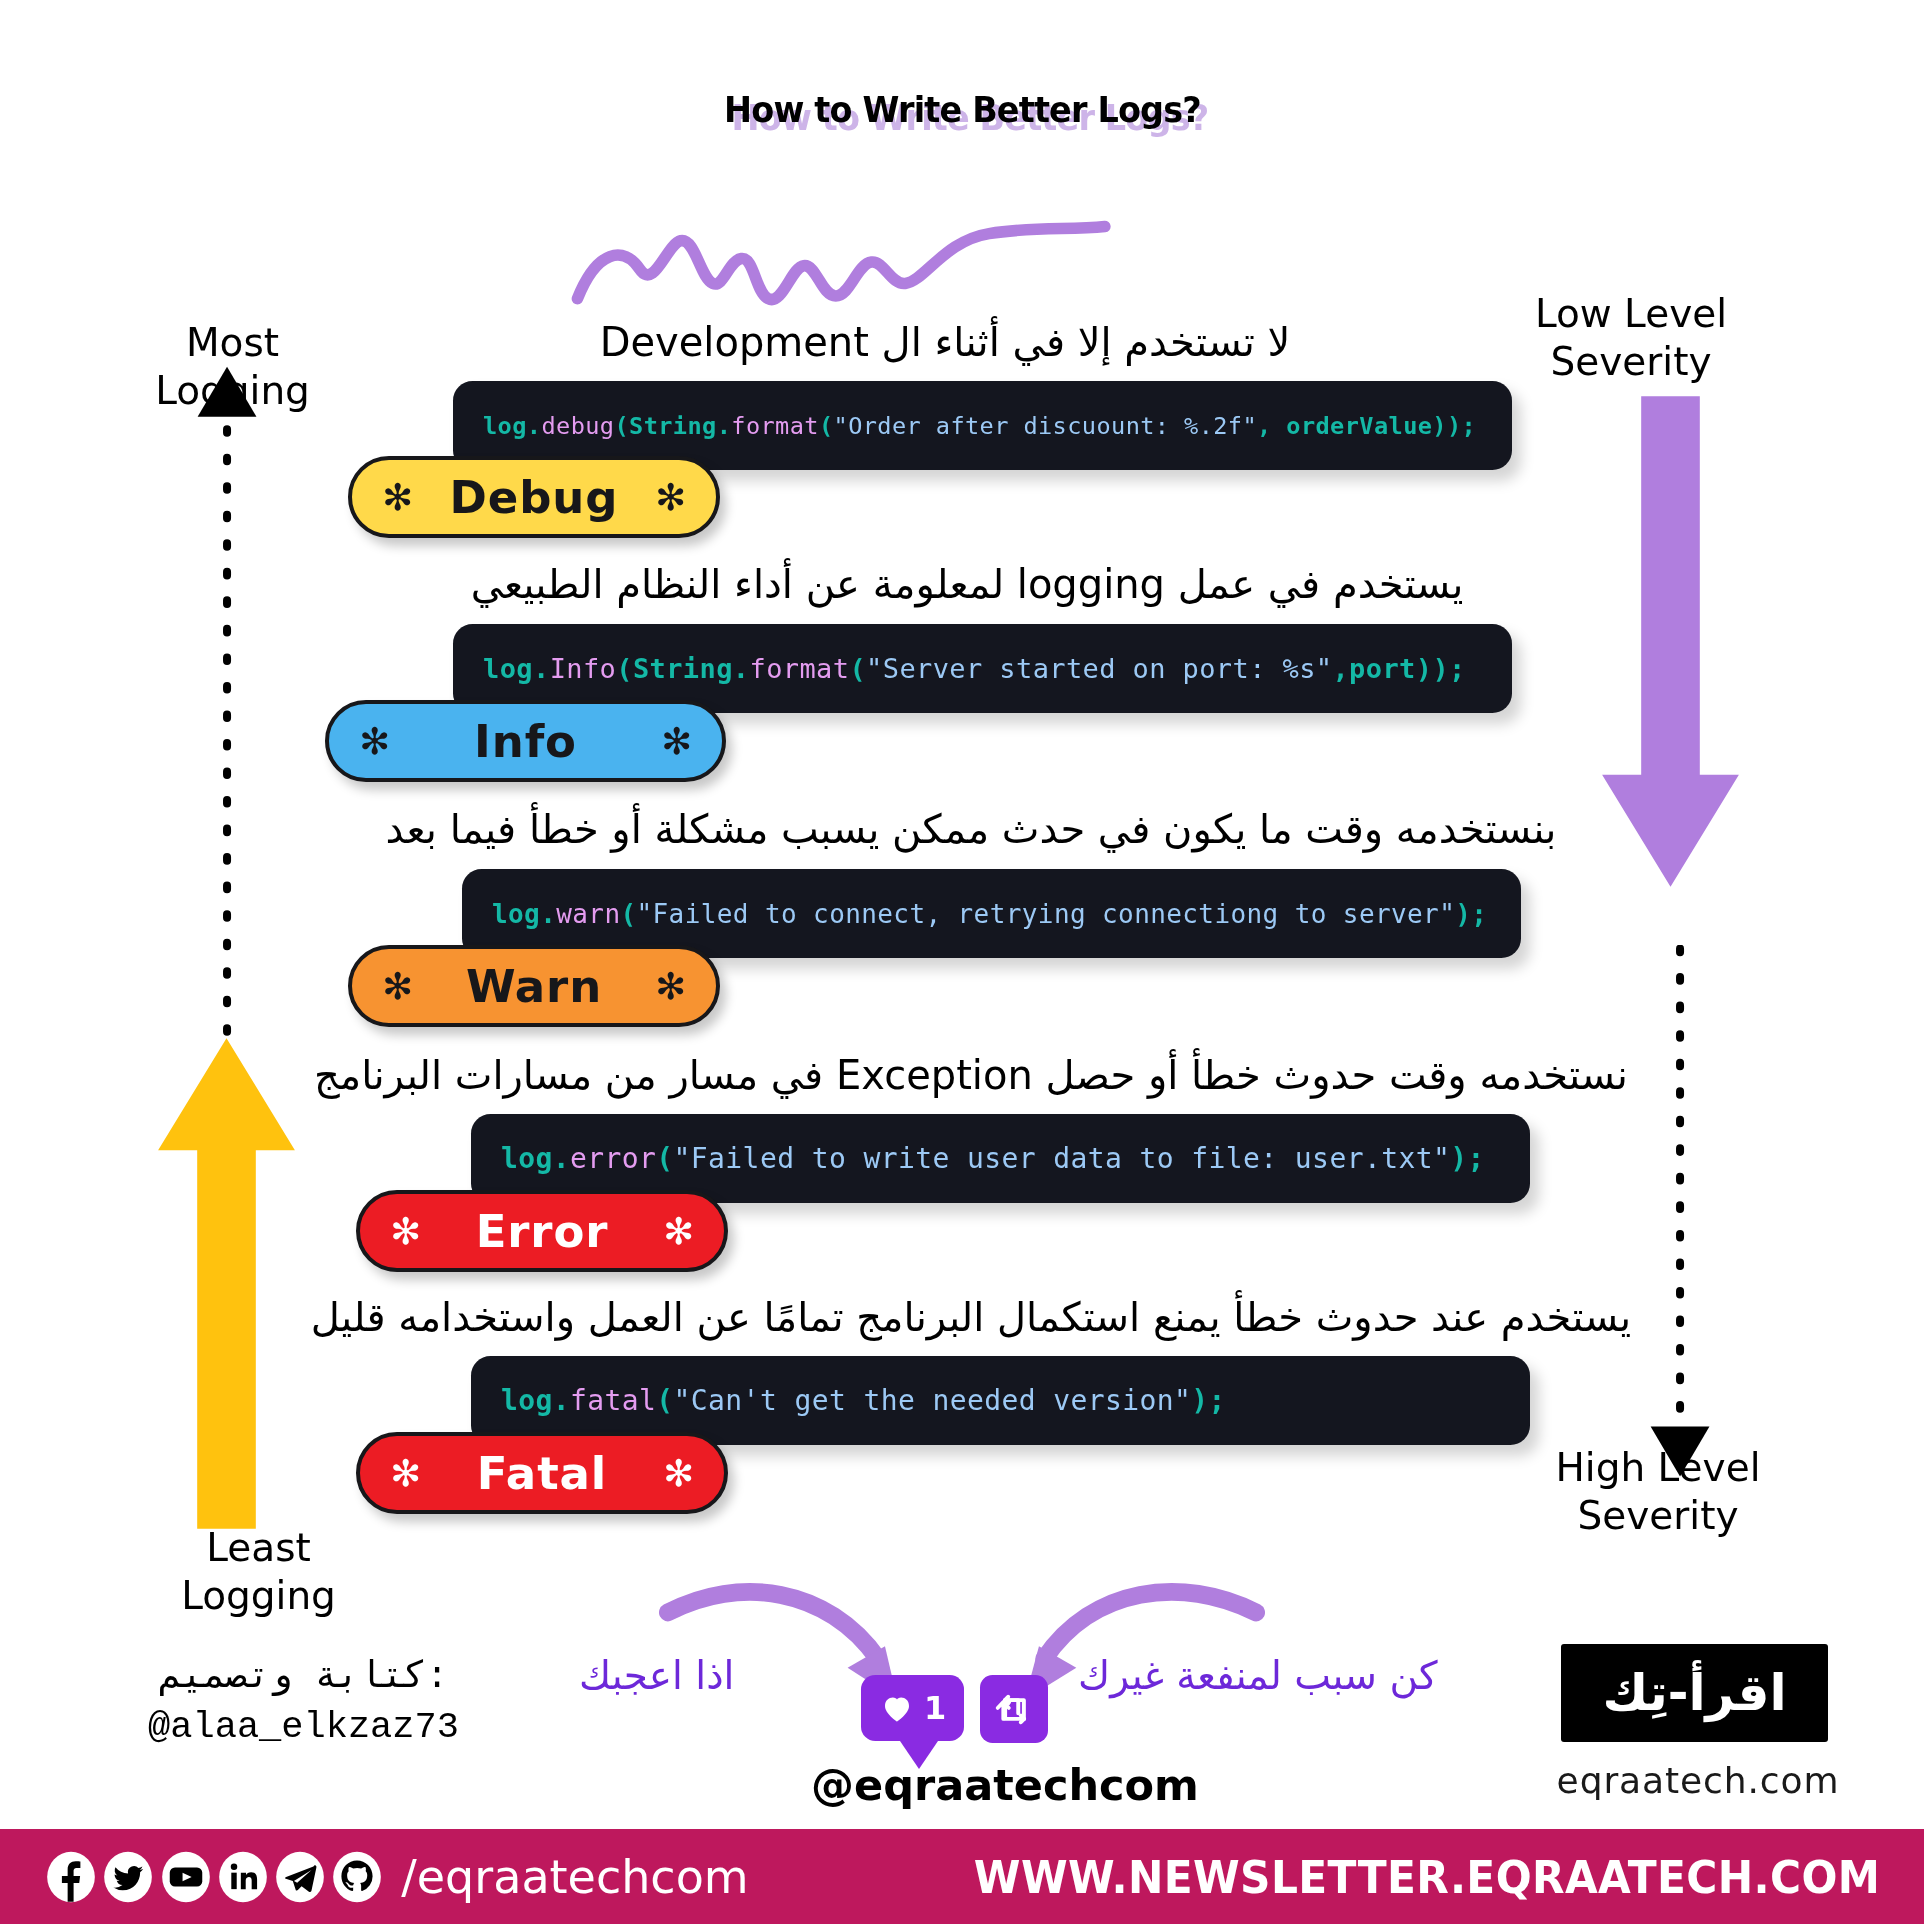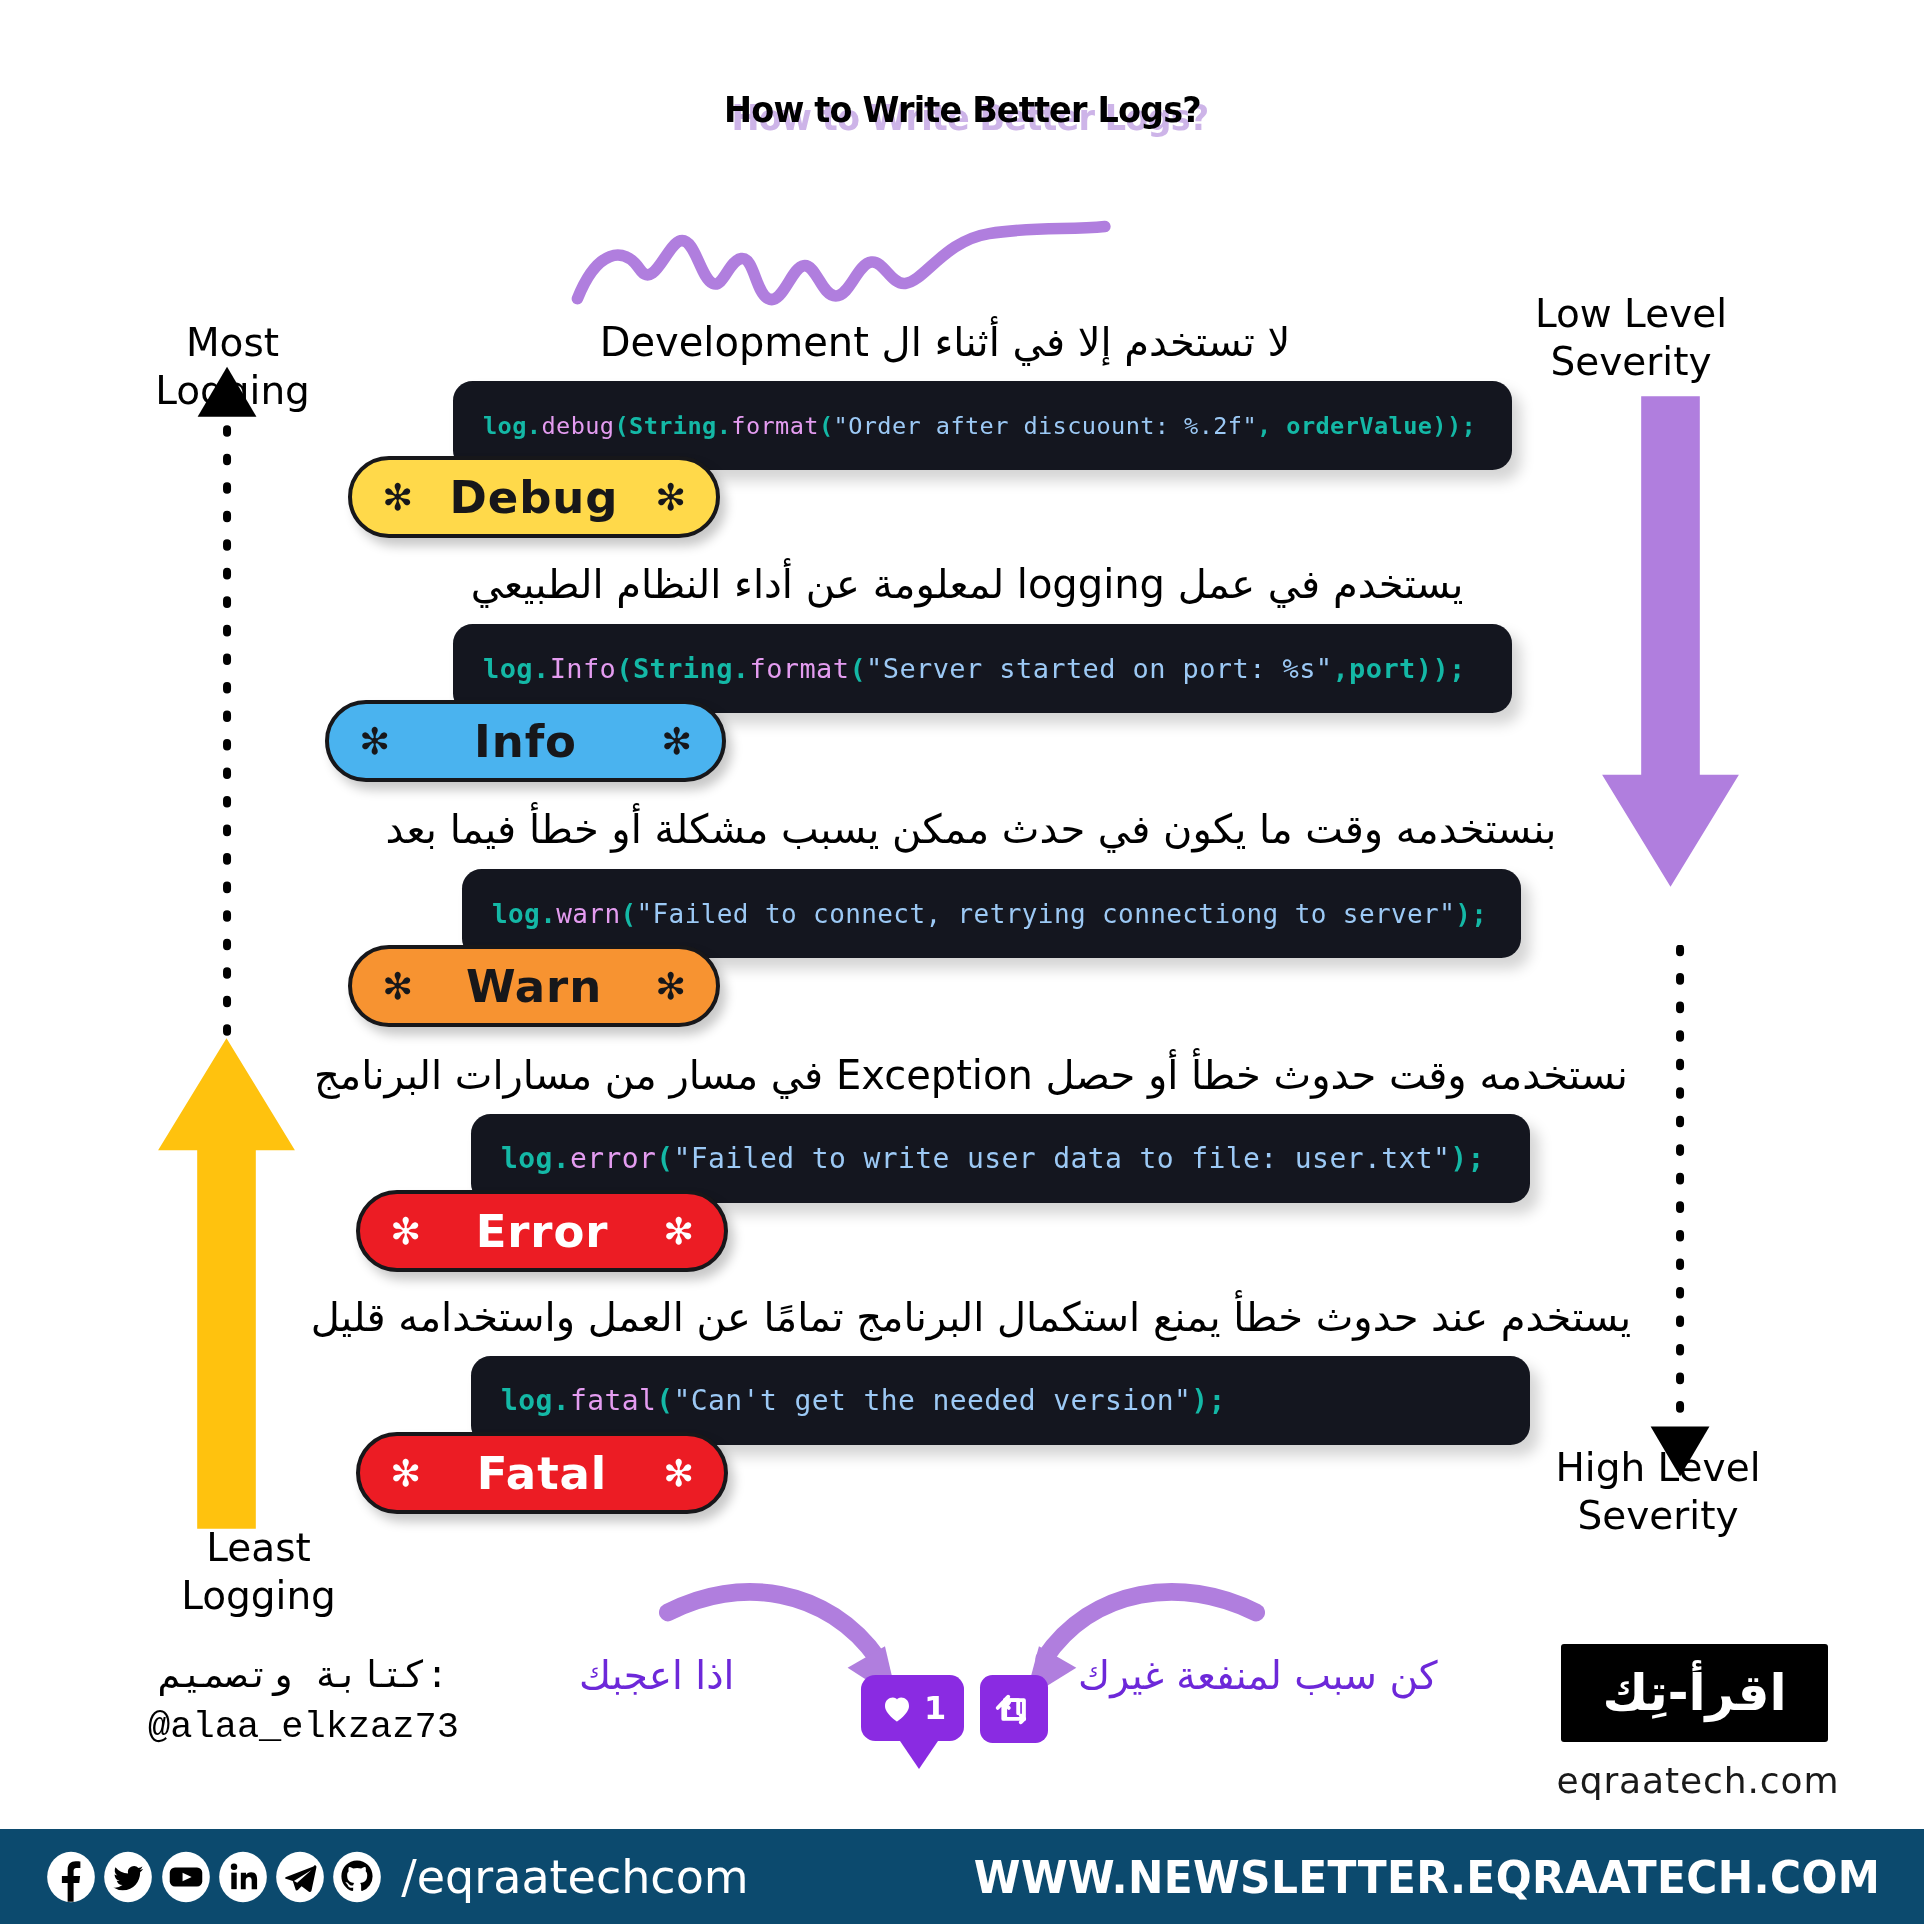--- a/index.html
+++ b/index.html
@@ -164,21 +164,21 @@
   .logo-url {
     position:absolute;
     font-family:"DejaVu Sans", sans-serif;
     font-size:36px; color:#1a1a1a; letter-spacing:0.9px;
     white-space:nowrap; text-align:center;
   }
 
   
   .footer {
     position:absolute; left:0; bottom:0;
-    width:1925px; height:96px; background:#0c4a6e;
+    width:1925px; height:96px; background:#be185d;
     display:flex; align-items:center; justify-content:space-between;
     padding: 0 45px;
   }
   .footer-left { display:flex; align-items:center; gap: 5.3px; }
   .soc { width:52px; height:52px; display:block; }
   .footer-handle {
     color:#fff; font-family:"DejaVu Sans", sans-serif;
     font-size:46px; margin-left:12.5px; white-space:nowrap;
   }
   .footer-right {
@@ -296,20 +296,21 @@
 
   <div class="repost-box" style="left:980px; top:1675px;">
     <svg width="45" height="45" viewBox="0 0 24 24">
       <path d="M7 6h9v3.2M16 6l-3.2-3M16 6l-3.2 3" fill="none" stroke="#fff" stroke-width="2" stroke-linecap="round" stroke-linejoin="round" transform="rotate(-90 12 12)"></path>
       <path d="M7 7h7v7M7 7v10h10" fill="none" stroke="#fff" stroke-width="2.1" stroke-linecap="round" stroke-linejoin="round"></path>
       <path d="M17 17V7H7" fill="none" stroke="#fff" stroke-width="2.1" stroke-linecap="round" stroke-linejoin="round"></path>
       <path d="M8.6 5.2L6.9 7l1.7 1.8M15.4 18.8l1.7-1.8-1.7-1.8" fill="none" stroke="#fff" stroke-width="2.1" stroke-linecap="round" stroke-linejoin="round"></path>
     </svg>
   </div>
 
+  <div class="handle-text" style="left:811px; top:1760px;">@eqraatechcom</div>
 
   <div class="credit" style="left:134px; top:1653px; width:339px;">كتابة وتصميم:
 @alaa_elkzaz73</div>
 
   <div class="logo-box" style="left:1561px; top:1644px; width:267px; height:98px;">
     <span class="logo-ar">اقرأ-تِك</span>
   </div>
   <div class="logo-url" style="left:1542px; top:1760px; width:312px;">eqraatech.com</div>
 
   <div class="footer">

